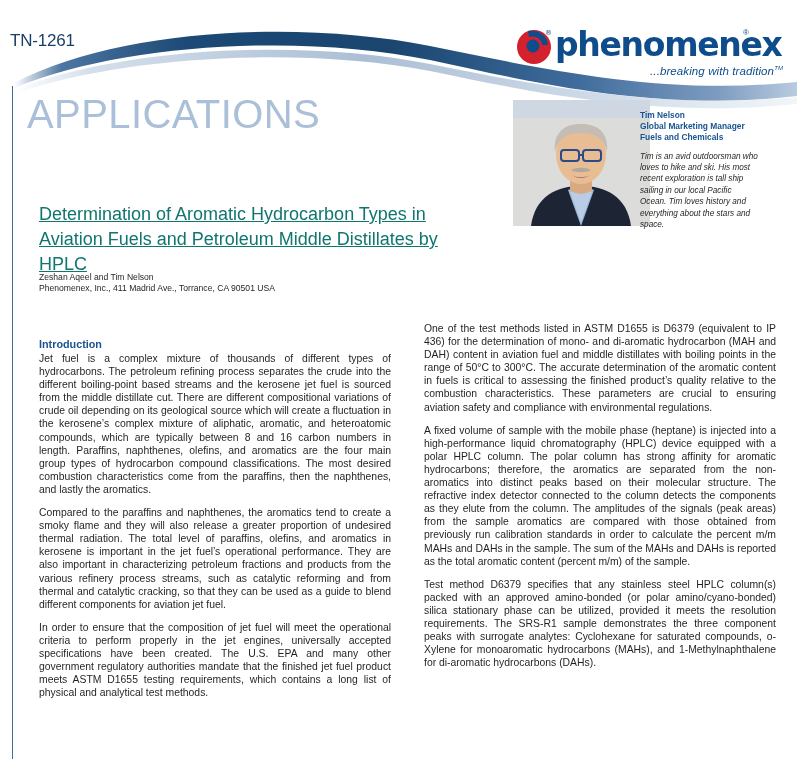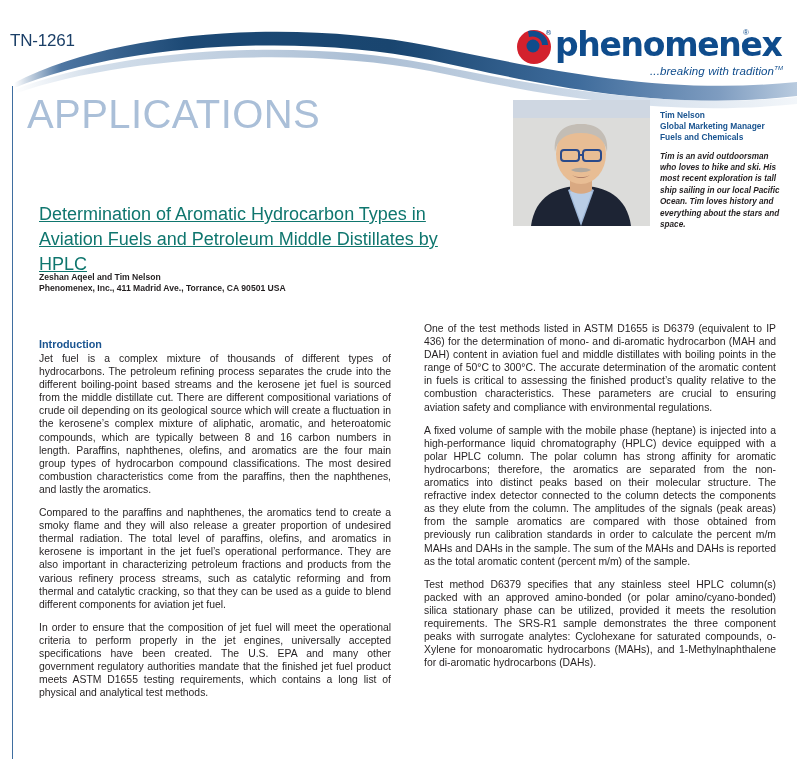--- a/index.html
+++ b/index.html
@@ -111,58 +111,57 @@
     left: 513px;
     top: 100px;
     width: 137px;
     height: 126px;
     overflow: hidden;
     background: #d9d9d9;
   }
   #photo svg { display: block; }
   #bio {
     position: absolute;
-    left: 660px;
+    left: 640px;
     top: 110px;
     width: 120px;
   }
   #bio-name, #bio-role1, #bio-role2 {
     font-size: 8.4px;
     font-weight: bold;
     color: #1a5490;
     line-height: 11.2px;
   }
   #bio-text {
     margin-top: 7px;
     font-size: 8.2px;
     font-style: italic;
     line-height: 11.4px;
     color: #231f20;
-    font-weight: bold;
   }
 
   
   #title {
     position: absolute;
     left: 39px;
     top: 190px;
     width: 430px;
     font-size: 18px;
     line-height: 25px;
     color: #0f766e;
     font-weight: normal;
     text-decoration: underline;
   }
   #byline {
     position: absolute;
     left: 39px;
     top: 272px;
     width: 420px;
     font-size: 8.6px;
-    font-weight: bold;
+    font-weight: normal;
     line-height: 11px;
     color: #231f20;
   }
 
   
   .column {
     position: absolute;
     top: 322px;
     width: 352px;
   }

